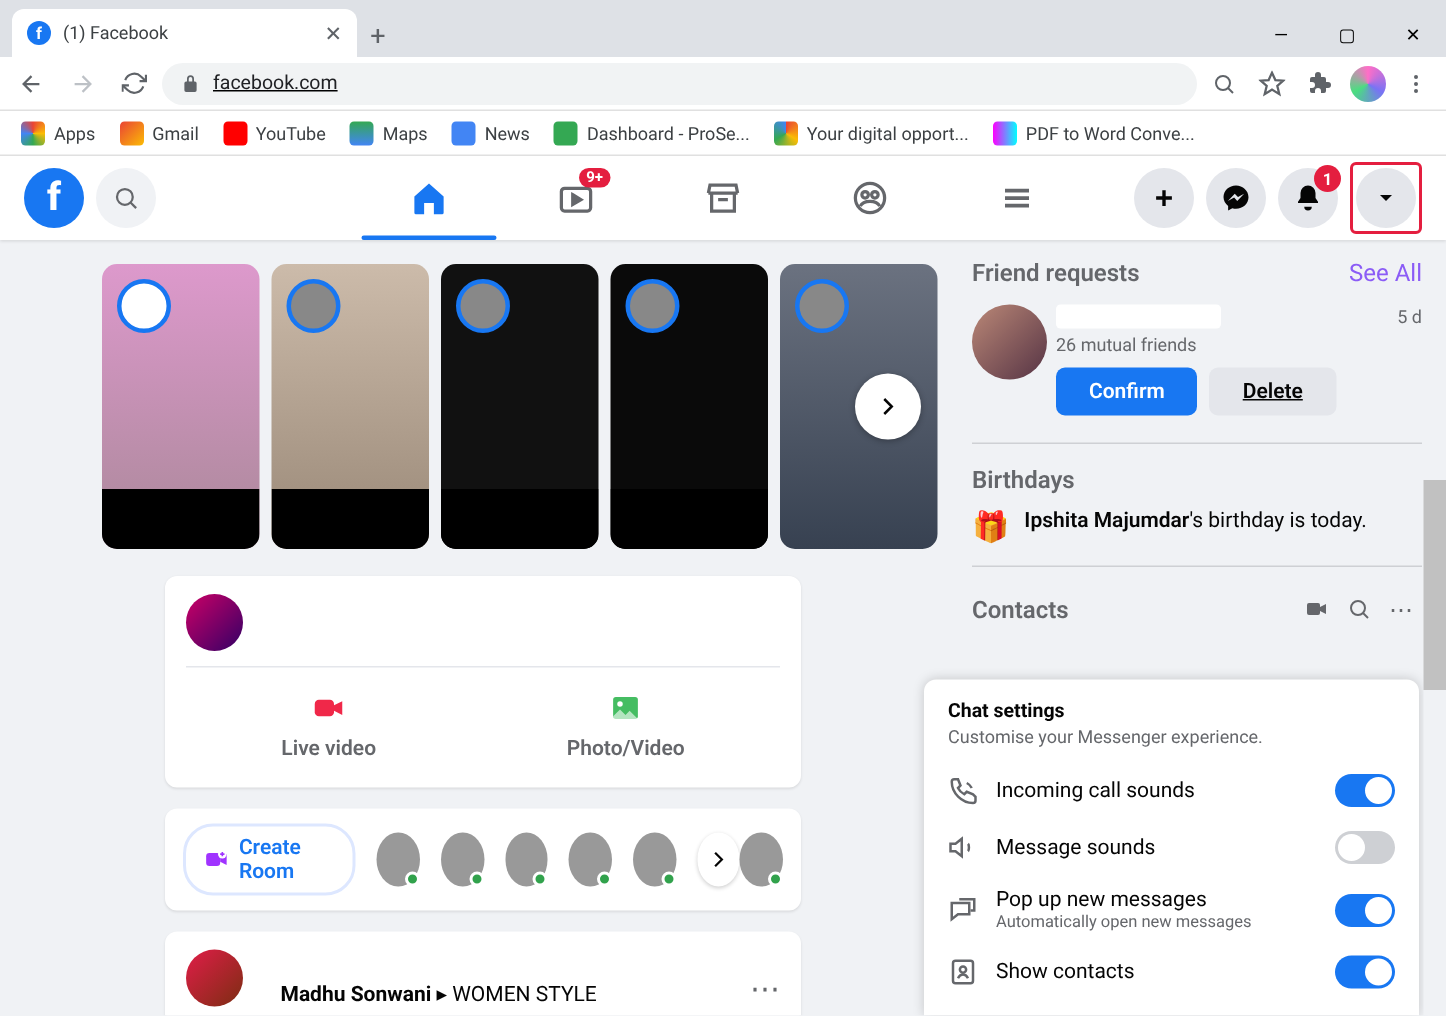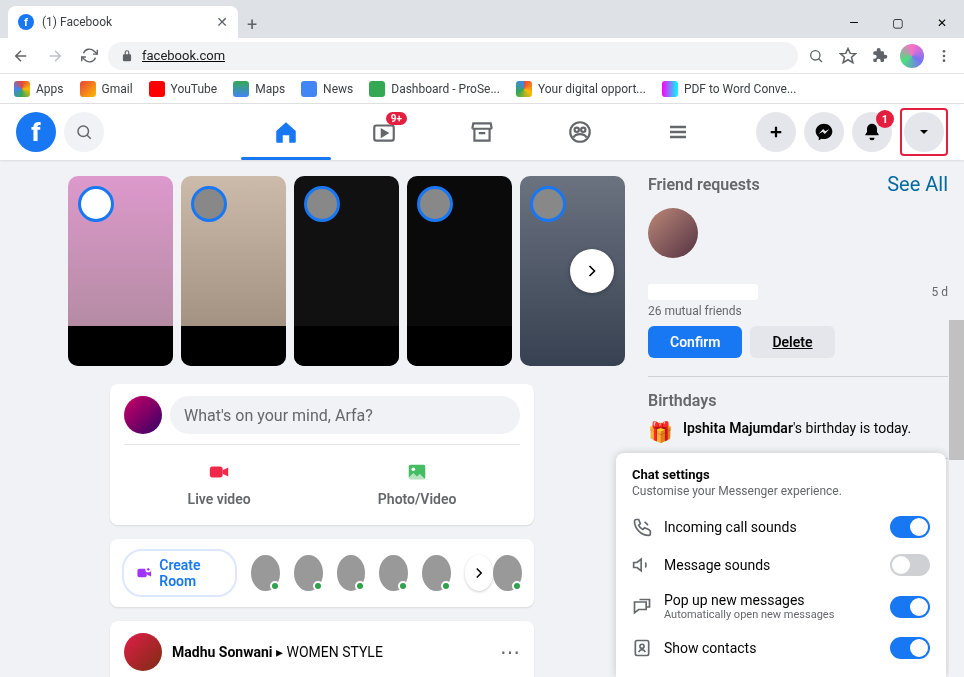--- a/index.html
+++ b/index.html
@@ -64,31 +64,31 @@
 
 
 .rooms { margin:14px 110px 0 110px; padding:10px 12px; display:flex; align-items:center; gap:14px;}
 .room-btn { display:flex; align-items:center; gap:6px; border:2px solid #dde7ff; border-radius:20px; padding:6px 12px; color:#1877f2; font-weight:600; font-size:14px; cursor:pointer;}
 .room-av { width:36px; height:36px; border-radius:50%; background:#999; position:relative; cursor:pointer;}
 .room-av .on { position:absolute; bottom:0; right:0; width:10px; height:10px; border-radius:50%; background:#31a24c; border:2px solid #fff;}
 .rooms-nav { width:36px; height:36px; border-radius:50%; background:#fff; box-shadow:0 1px 3px rgba(0,0,0,.2); display:flex; align-items:center; justify-content:center; cursor:pointer; margin-left:auto;}
 
 
 .post { margin:14px 110px 0 110px; padding:12px 14px 0 14px;}
-.post-head { display:flex; align-items:center; gap:10px;}
+.post-head { display:flex; align-items:flex-end; gap:25px;}
 .post-auth { font-size:14px; color:#050505;}
 .post-sub { font-size:12px; color:#65676b; display:flex; align-items:center; gap:4px;}
 .post-menu { margin-left:auto; cursor:pointer; color:#65676b; font-size:20px;}
 .post-img { margin:10px -14px 0 -14px; height:50px; background: repeating-linear-gradient(45deg,#f59e0b,#f59e0b 20px,#1e293b 20px,#1e293b 40px,#10b981 40px,#10b981 60px,#ef4444 60px,#ef4444 80px);}
 
 
 .side-head { display:flex; align-items:center; justify-content:space-between; margin-bottom:8px;}
 .side-title { font-size:16px; font-weight:600; color:#65676b;}
-.see-all { font-size:20px; color:#0369a1; cursor:pointer;}
-.fr-item { display:flex; gap:26px; padding:4px 0;flex-direction:column;}
+.see-all { font-size:16px; color:#8b5cf6; cursor:pointer;}
+.fr-item { display:flex; gap:6px; padding:4px 0;}
 .fr-av { width:50px; height:50px; border-radius:50%; background:linear-gradient(135deg,#b87,#534);}
 .fr-name { height:16px; width:110px; background:#fff; border-radius:3px;}
 .fr-mut { font-size:12px; color:#65676b; margin-top:4px;}
 .fr-time { font-size:12px; color:#65676b; }
 .btns { display:flex; gap:8px; margin-top:8px;}
 .btn-p { background:#1877f2; color:#fff; border:0; border-radius:6px; padding:8px 22px; font-weight:600; font-size:14px; cursor:pointer;}
 .btn-s { background:#e4e6eb; color:#050505; border:0; border-radius:6px; padding:8px 22px; font-weight:600; font-size:14px; cursor:pointer;text-decoration:underline;}
 .divider { height:1px; background:#ced0d4; margin:14px 0;}
 .bday { display:flex; gap:10px; font-size:14px; color:#050505;}
 .bday strong { font-weight:600;}
@@ -311,23 +311,20 @@
       <div class="story-nav">
           <svg width="20" height="20" viewBox="0 0 24 24" fill="none" stroke="#050505" stroke-width="2">
             <path d="M9 6l6 6-6 6"></path>
           </svg>
         </div>
     </div>
 
     <div class="card composer">
       <div class="comp-top">
         <div class="avatar"></div>
-        <div class="comp-input">
-            <span>What's on your mind, Arfa?</span>
-          </div>
       </div>
       <div class="comp-divider"></div>
       <div class="comp-row">
         <div class="comp-btn">
             <svg width="22" height="22" viewBox="0 0 24 24" fill="#f02849">
               <rect x="2" y="6" width="14" height="12" rx="3"></rect>
               <path d="M16 10l6-3v10l-6-3z"></path>
             </svg>
             <span>Live video</span>
           </div>

